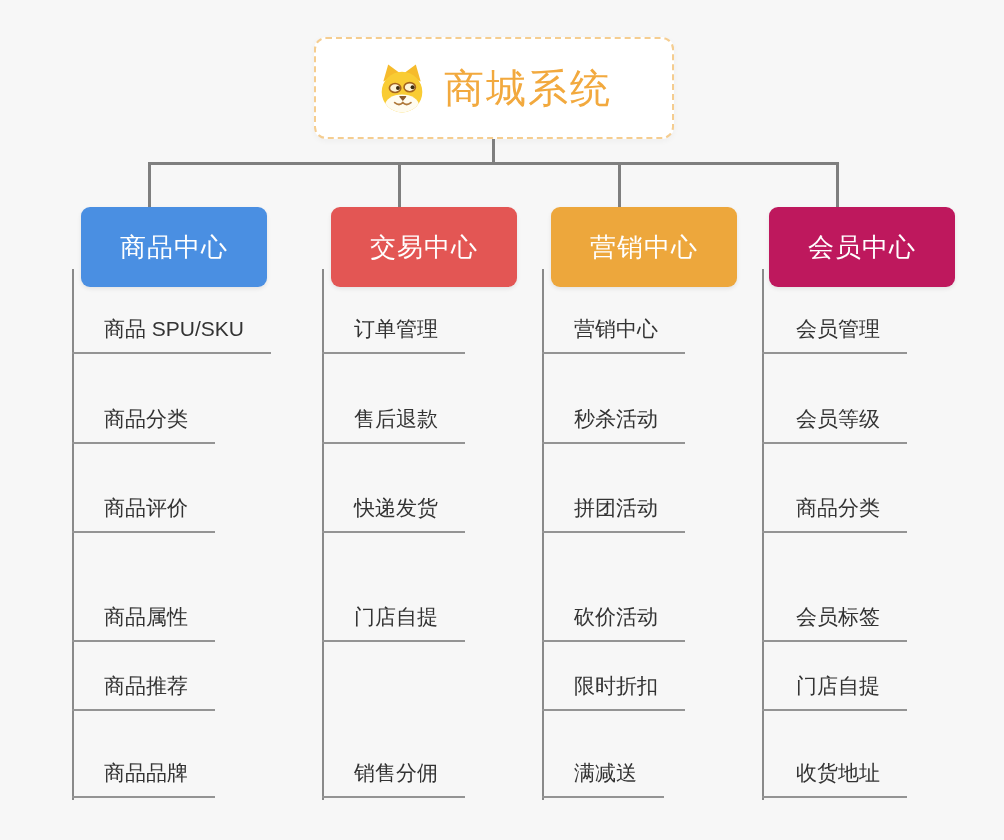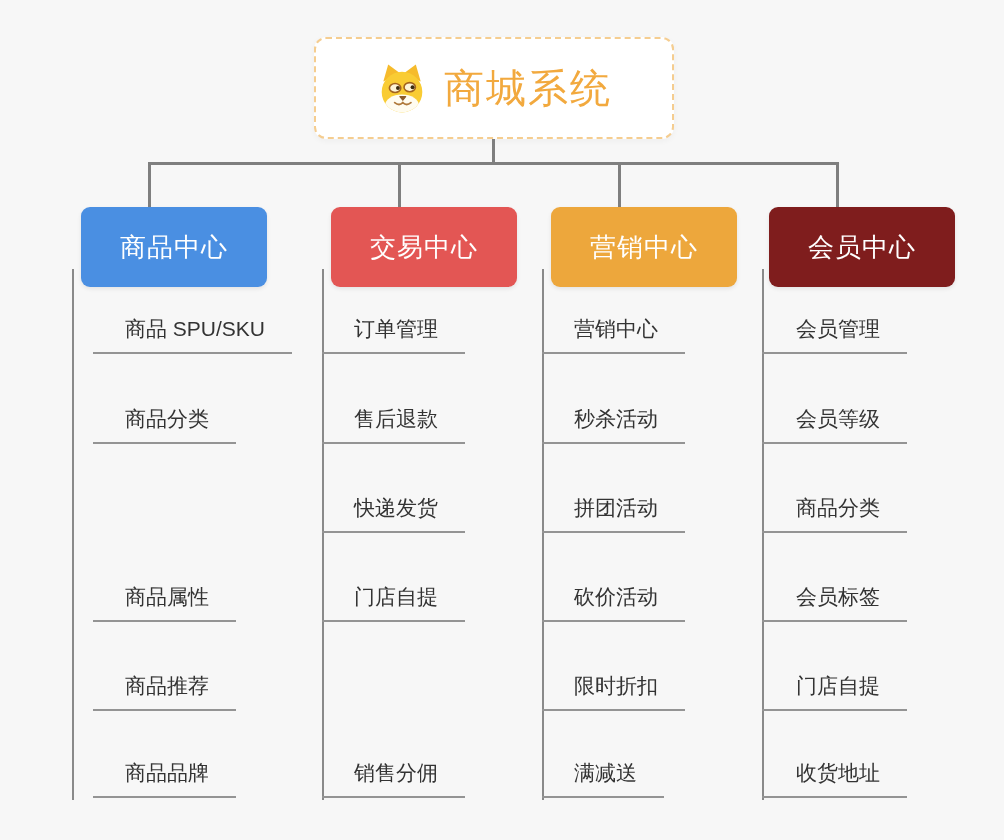--- a/index.html
+++ b/index.html
@@ -86,28 +86,28 @@
   .leaf{
     position:absolute;
     white-space:nowrap;
     font-size:21px;
     color:#333333;
     line-height:29px;
     padding:0 27px 9px 32px;
     border-bottom:2px solid #949494;
     cursor:default;
   }
-  .c0{ left:72px;margin-left:21px; }
+  .c0{ left:72px; }
   .c1{ left:322px; }
   .c2{ left:542px; }
   .c3{ left:762px;padding-left:34px; }
   .r0{ top:314px; }
   .r1{ top:404px; }
   .r2{ top:493px; }
-  .r3{ top:582px;text-align:center; }
+  .r3{ top:602px;text-align:center; }
   .r4{ top:671px; }
   .r5{ top:758px; }
 </style>
 </head>
 <body>
 
 <div class="canvas">
 
   <div class="root-node">
     <span class="dog">
@@ -141,31 +141,32 @@
 
   <div class="branch-header b0" style="background: rgb(74, 143, 226);">
     <span>商品中心</span>
   </div>
   <div class="branch-header b1" style="background: rgb(227, 86, 84);">
     <span>交易中心</span>
   </div>
   <div class="branch-header b2" style="background: rgb(237, 167, 60);">
     <span>营销中心</span>
   </div>
-  <div class="branch-header b3" style="background: #7f1d1d; align-items: center;">
+  <div class="branch-header b3" style="background: #be185d; align-items: center;">
     <span>会员中心</span>
   </div>
 
   <div class="trunk t0"></div>
   <div class="trunk t1"></div>
   <div class="trunk t2"></div>
   <div class="trunk t3"></div>
 
   <div class="leaf c0 r0">商品 SPU/SKU</div>
   <div class="leaf c0 r1">商品分类</div>
+  <div class="leaf c0 r2">商品评价</div>
   <div class="leaf c0 r3">商品属性</div>
   <div class="leaf c0 r4">商品推荐</div>
   <div class="leaf c0 r5">商品品牌</div>
 
   <div class="leaf c1 r0">订单管理</div>
   <div class="leaf c1 r1">售后退款</div>
   <div class="leaf c1 r2">快递发货</div>
   <div class="leaf c1 r3">门店自提</div>
   <div class="leaf c1 r5">销售分佣</div>
 

